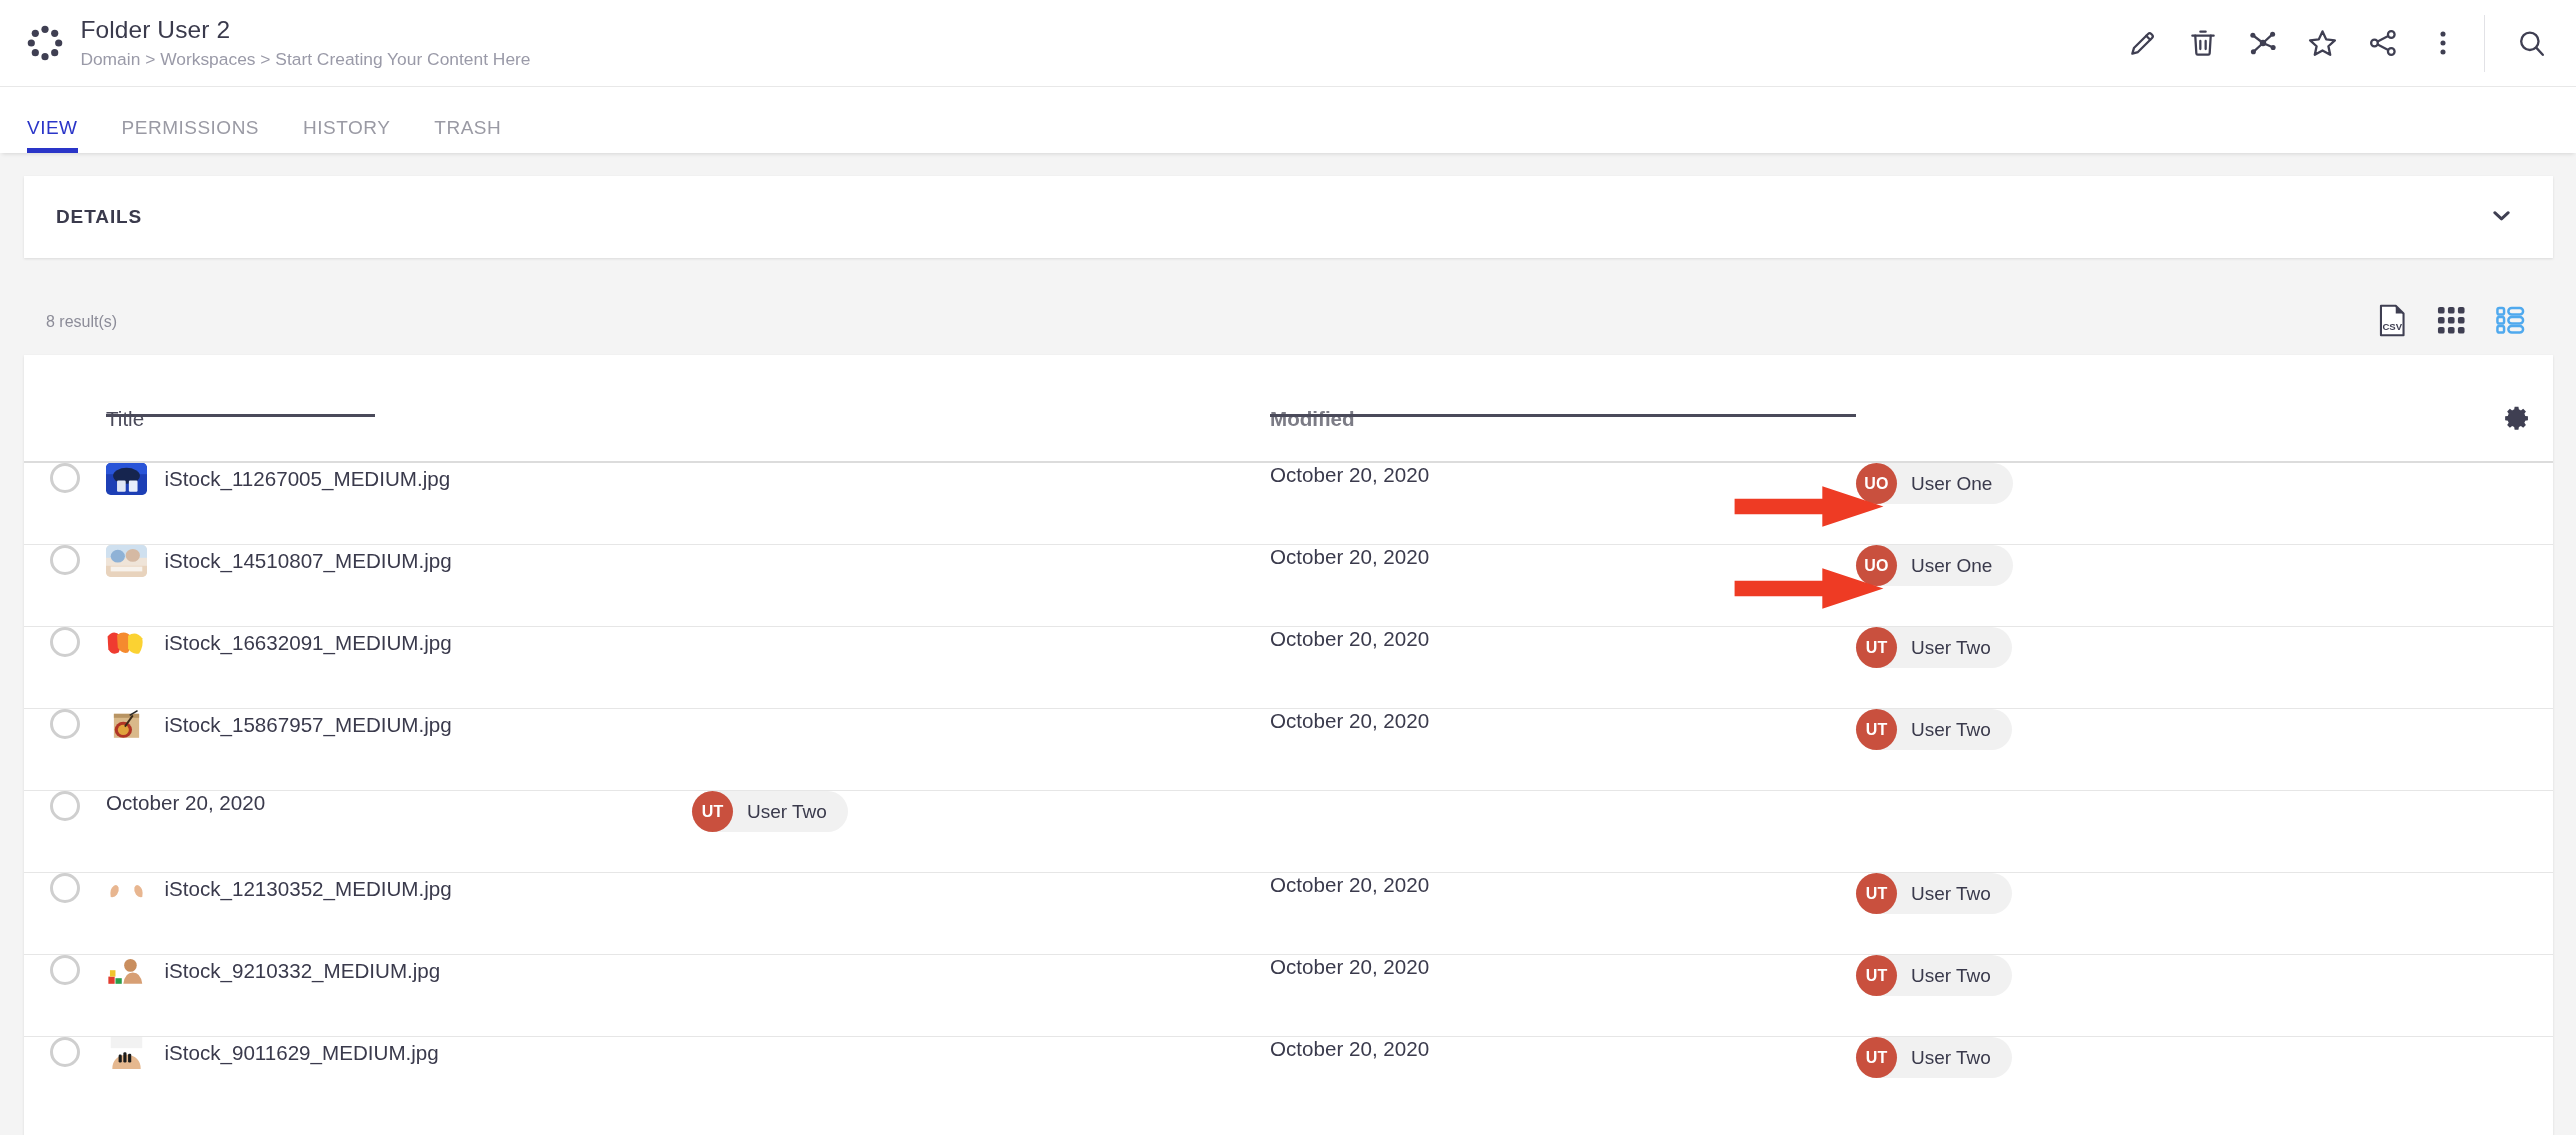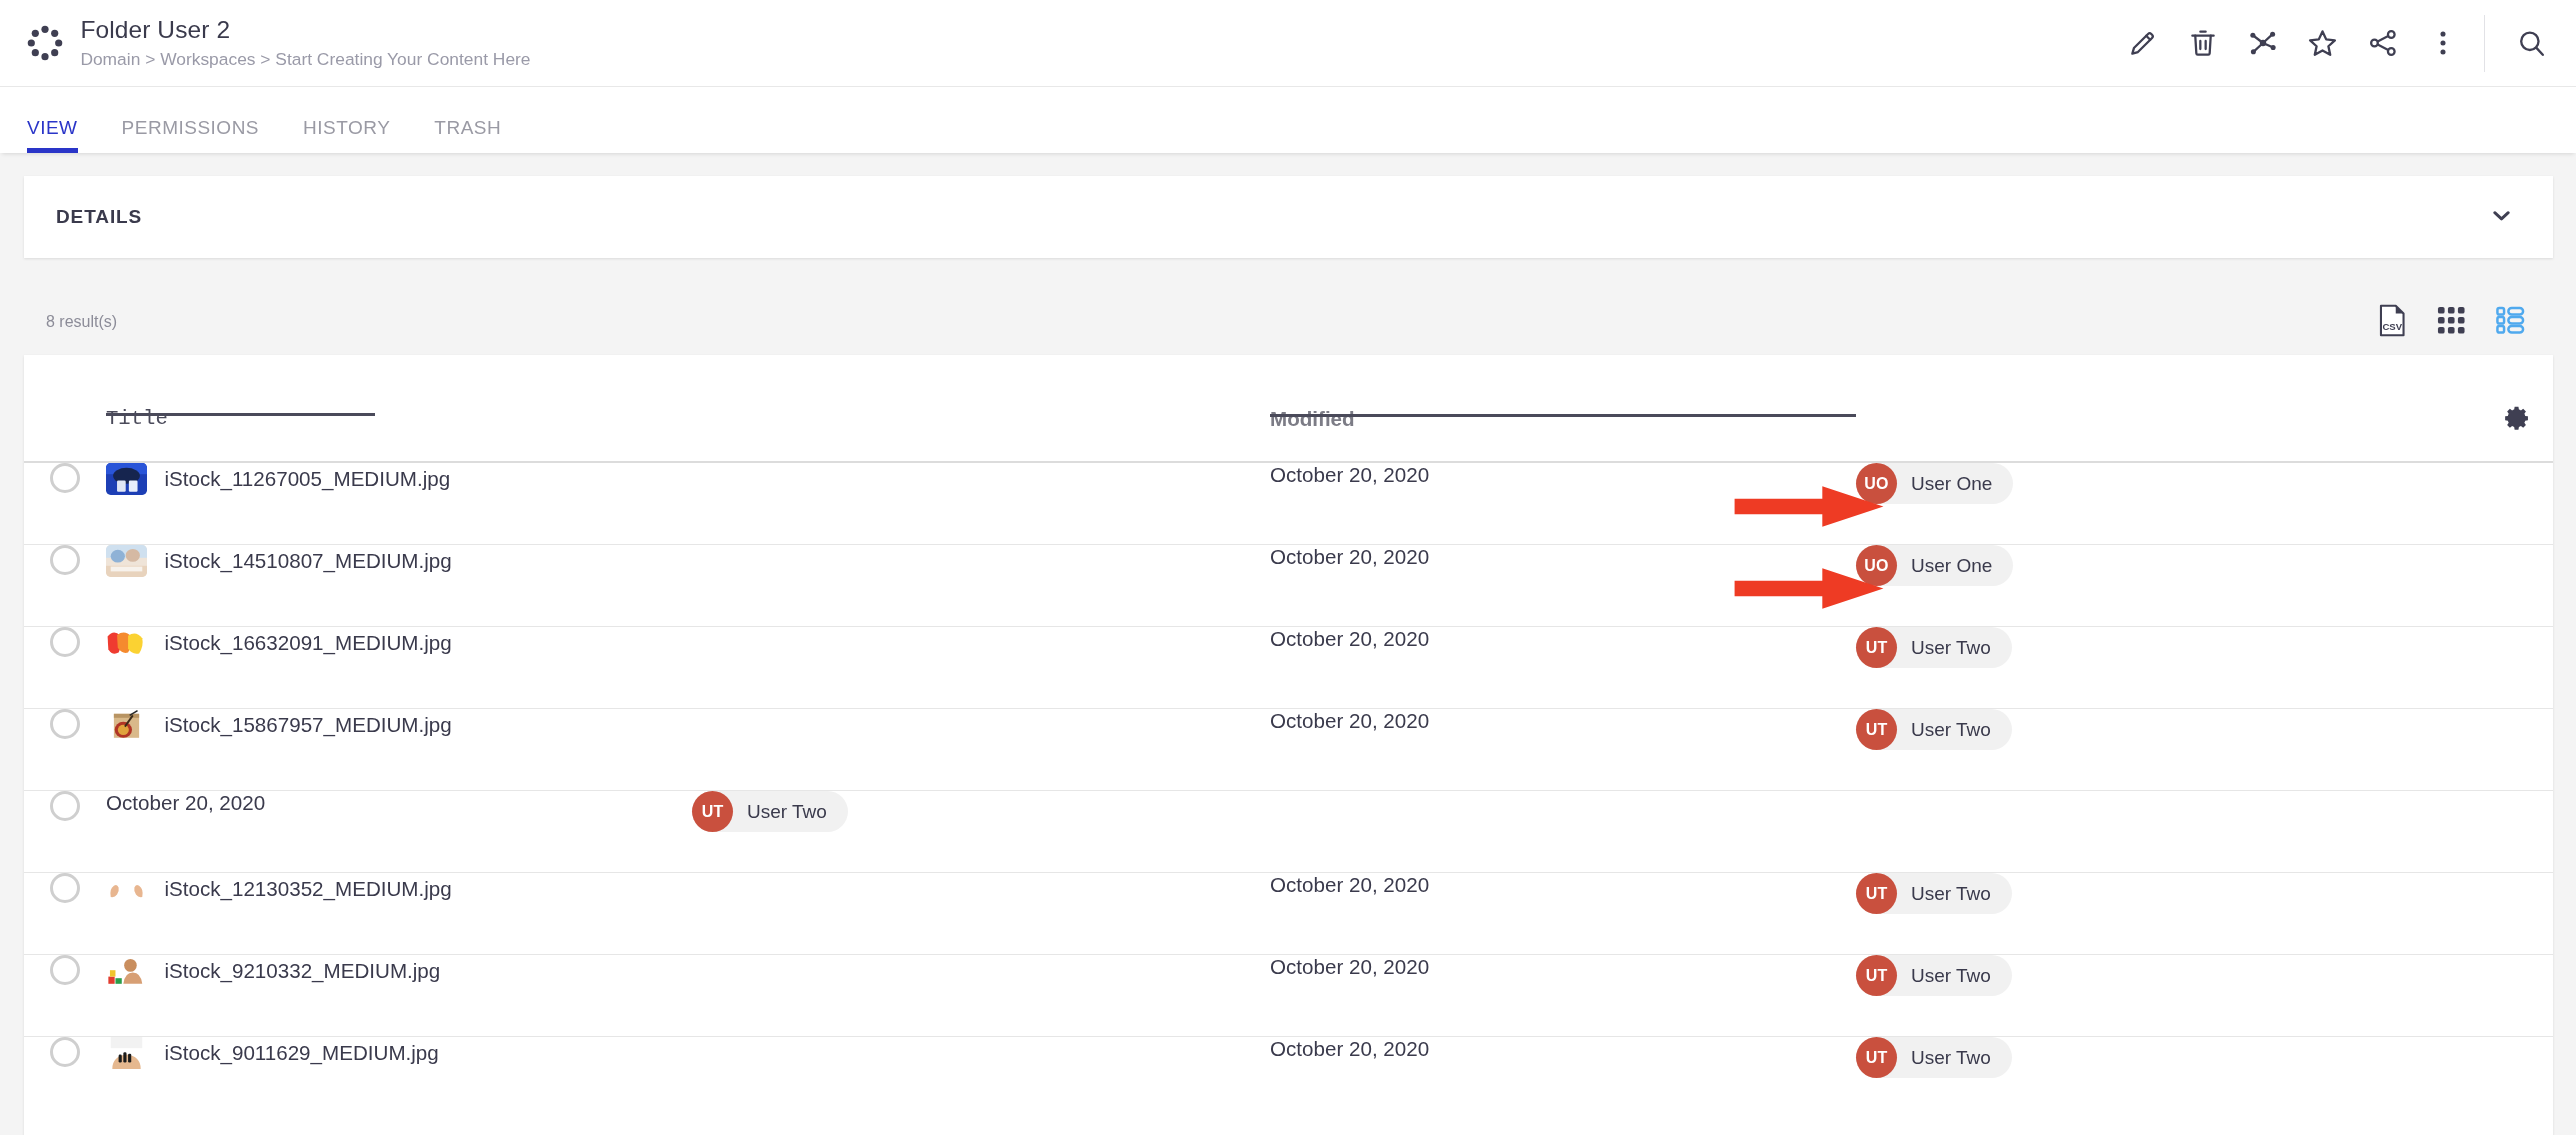--- a/index.html
+++ b/index.html
@@ -88,21 +88,21 @@
   }
   .col-check { width: 82px; flex: 0 0 82px; }
   .col-title { width: 1164px; flex: 0 0 1164px; position: relative; }
   .col-modified { width: 586px; flex: 0 0 586px; position: relative; }
   .col-contrib { flex: 1 1 auto; position: relative; }
 
   .th-label {
     font-size: 20.6px; color: #7c7c86; font-weight: bold;
     padding-top: 52px; display: inline-block;
   }
-  .th-label.title-label { color: #4a4a5a; font-weight: 400; font-size: 20.6px; font-family: Liberation Mono, monospace; }
+  .th-label.title-label { color: #4a4a5a; font-weight: 400; font-size: 20.6px; }
   .th-underline {
     position: absolute; bottom: 14.2px; height: 2.4px; background: #4a4a5a;
   }
 
   .gear { position: absolute; right: 22px; top: 49px; cursor: pointer; }
 
   .trow {
     display: flex; align-items: flex-start; height: 82px;
     border-bottom: 0.8px solid #e6e6e6; position: relative;
   }

